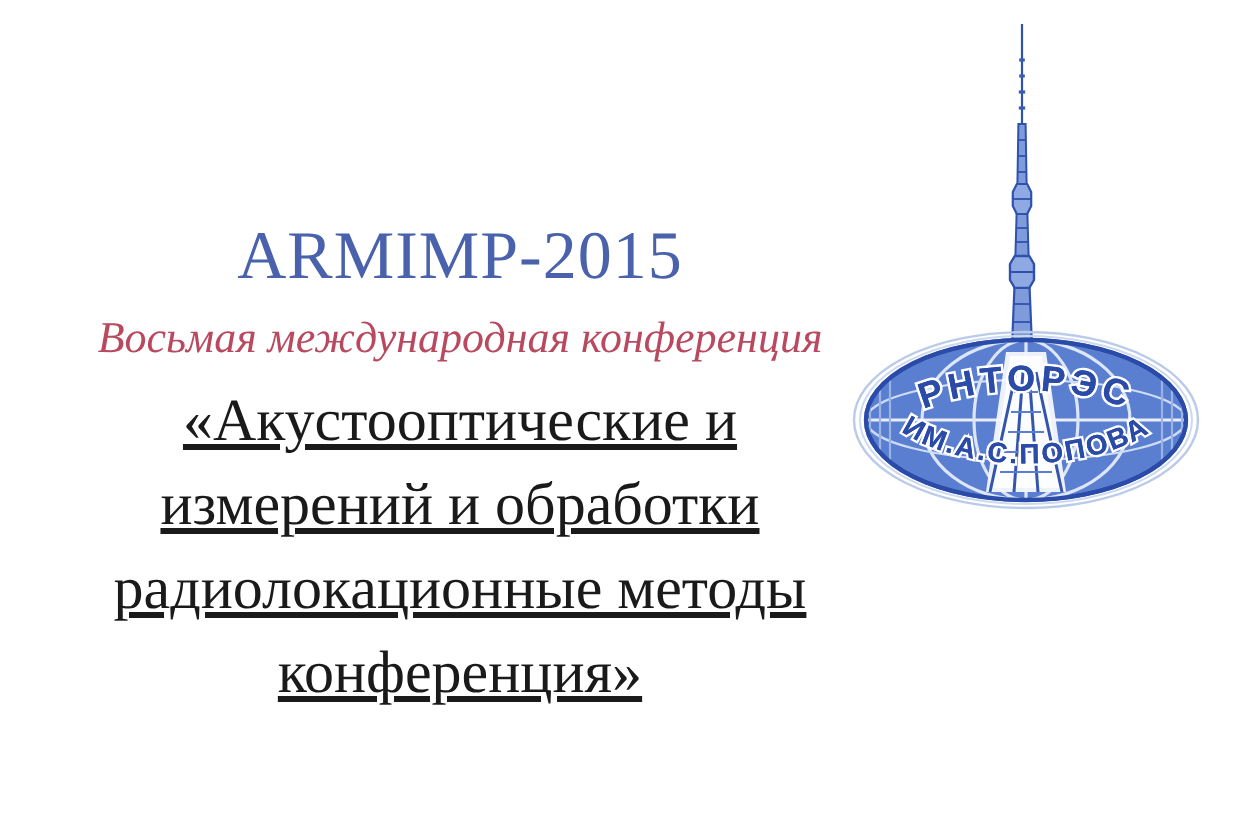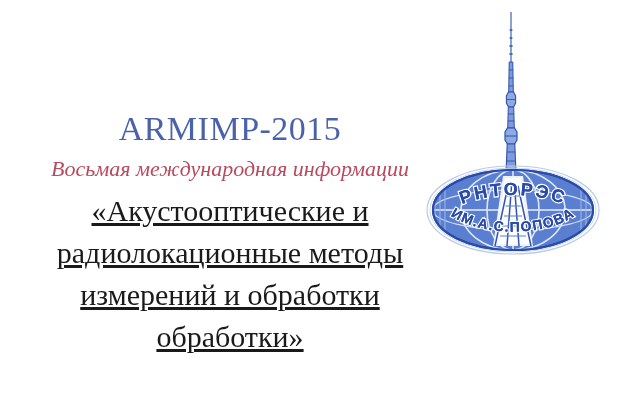--- a/index.html
+++ b/index.html
@@ -85,27 +85,27 @@
 </style>
 </head>
 <body>
 
 <div id="poster">
 
   <div class="text-block">
 
     <div class="conf-acronym">ARMIMP-2015</div>
 
-    <div class="conf-subtitle">Восьмая международная информации</div>
+    <div class="conf-subtitle">Восьмая международная конференция</div>
 
     <div class="conf-theme">
       <span class="tline">«Акустооптические и</span>
+      <span class="tline">измерений и обработки</span>
       <span class="tline">радиолокационные методы</span>
-      <span class="tline">измерений и обработки</span>
-      <span class="tline">обработки»</span>
+      <span class="tline">конференция»</span>
     </div>
 
   </div>
 
   <div class="logo">
     <svg width="205" height="265" viewBox="0 0 205 265" xmlns="http://www.w3.org/2000/svg">
       <defs>
         <clipPath id="globeClip">
           <ellipse cx="88" cy="210" rx="80" ry="40"></ellipse>
         </clipPath>

